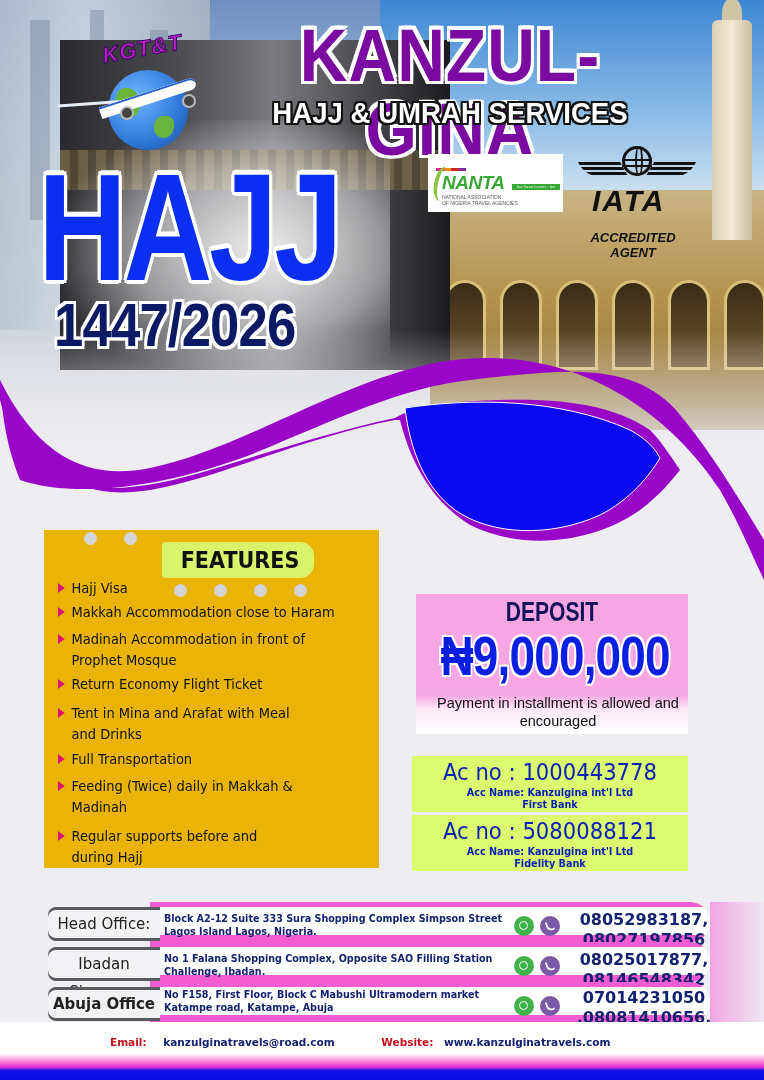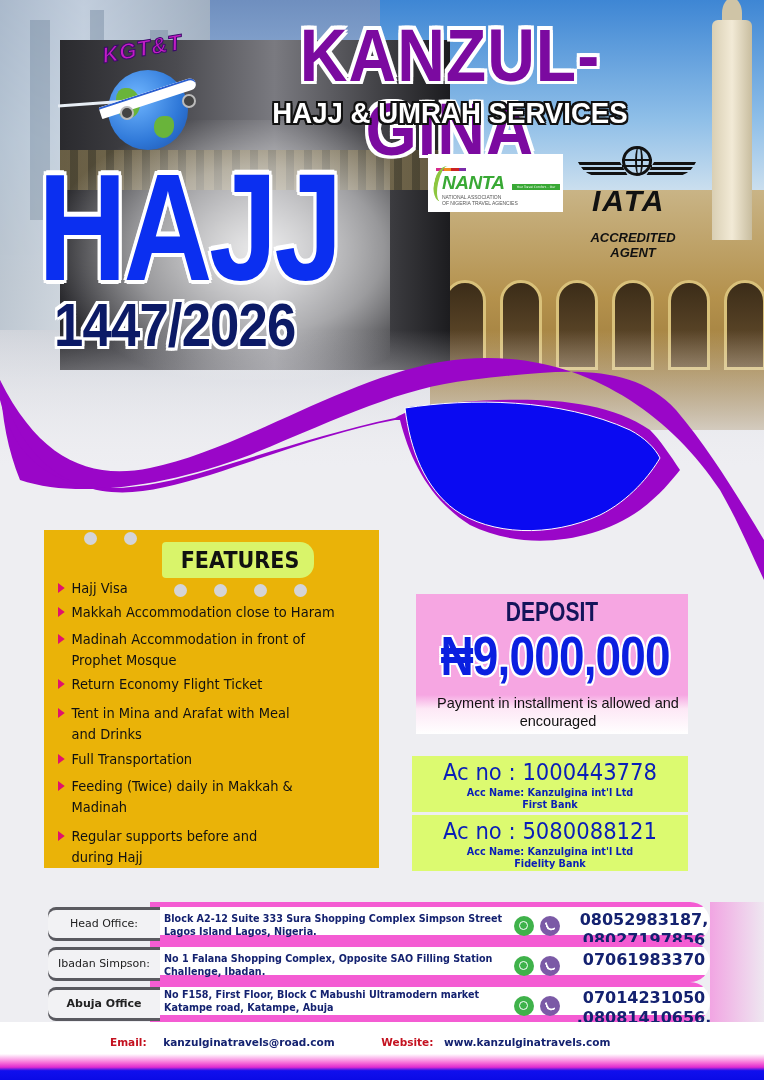--- a/index.html
+++ b/index.html
@@ -117,21 +117,21 @@
 
   
   .offices { position:absolute; left:44px; top:896px; width:700px; }
   .office-row { position:absolute; left:0; width:700px; height:40px; }
   .office-bg { position:absolute; left:106px; top:0; width:560px; height:40px; border-radius: 0 20px 20px 0;
     background: linear-gradient(180deg, #f45cd3 0 5px, #ffffff 5px 33px, #f45cd3 33px 40px); }
   .office-bg::after { content:""; position:absolute; right:-60px; top:0; width:60px; height:40px;
     background: linear-gradient(90deg, rgba(244,92,211,.5), rgba(244,92,211,0)); }
   .office-label-box { position:absolute; left:4px; top:8px; width:112px; height:28px; background:#f2f2f4; border-radius:8px 0 0 8px;
     box-shadow: 0 -3px 0 #5a5a60, 0 3px 0 #5a5a60; }
-  .office-label { position:absolute; left:4px; top:8px; width:112px; height:28px; text-align:center; font-family:"DejaVu Sans", sans-serif; font-size:11px; line-height:28px; color:#222; }
+  .office-label { position:absolute; left:4px; top:8px; width:112px; height:28px; text-align:center; font-family:"DejaVu Sans", sans-serif; font-size:15px; line-height:28px; color:#222; }
   .office-addr { position:absolute; left:120px; top:10px; width:360px; font-family:"DejaVu Sans", sans-serif; font-weight:bold; font-size:9.6px; line-height:13px; color:#142270; }
   .wa-icon { position:absolute; left:470px; top:14px; width:20px; height:20px; border-radius:50%; background:#3fb24a; }
   .wa-icon::after { content:""; position:absolute; left:5px; top:5px; width:7px; height:7px; border:1.5px solid #fff; border-radius:50%; }
   .vi-icon { position:absolute; left:496px; top:14px; width:20px; height:20px; border-radius:50%; background:#7b5aa6; }
   .vi-icon::after { content:""; position:absolute; left:6px; top:5px; width:6px; height:8px; border-left:2px solid #fff; border-bottom:2px solid #fff; border-radius: 0 0 0 6px; transform: rotate(-20deg); }
   .office-phone { position:absolute; left:520px; top:8px; width:160px; text-align:center; font-family:"DejaVu Sans", sans-serif; font-weight:bold; font-size:16px; line-height:20px; color:#142270; }
 
   
   .footer-band { position:absolute; left:0; top:1022px; width:764px; height:58px;
     background: linear-gradient(180deg, #ffffff 0%, #ffffff 55%, #f870d8 70%, #e02ad0 78%, #1010ee 84%, #0a0ae6 100%); }
@@ -269,20 +269,21 @@
     <div class="office-bg"></div>
     <div class="office-label-box"></div>
     <div class="office-label">Ibadan Simpson:</div>
     <div class="office-addr">
       <div>No 1 Falana Shopping Complex, Opposite SAO Filling Station</div>
       <div>Challenge, Ibadan.</div>
     </div>
     <div class="wa-icon"></div>
     <div class="vi-icon"></div>
     <div class="office-phone">
+      <div>08025017877, 08146548342</div>
       <div>07061983370</div>
     </div>
   </div>
 
   <div class="office-row" style="top:86px">
     <div class="office-bg"></div>
     <div class="office-label-box"></div>
     <div class="office-label" style="font-weight:bold">Abuja Office</div>
     <div class="office-addr" style="top:6px">
       <div>No F158, First Floor, Block C Mabushi Ultramodern market</div>

